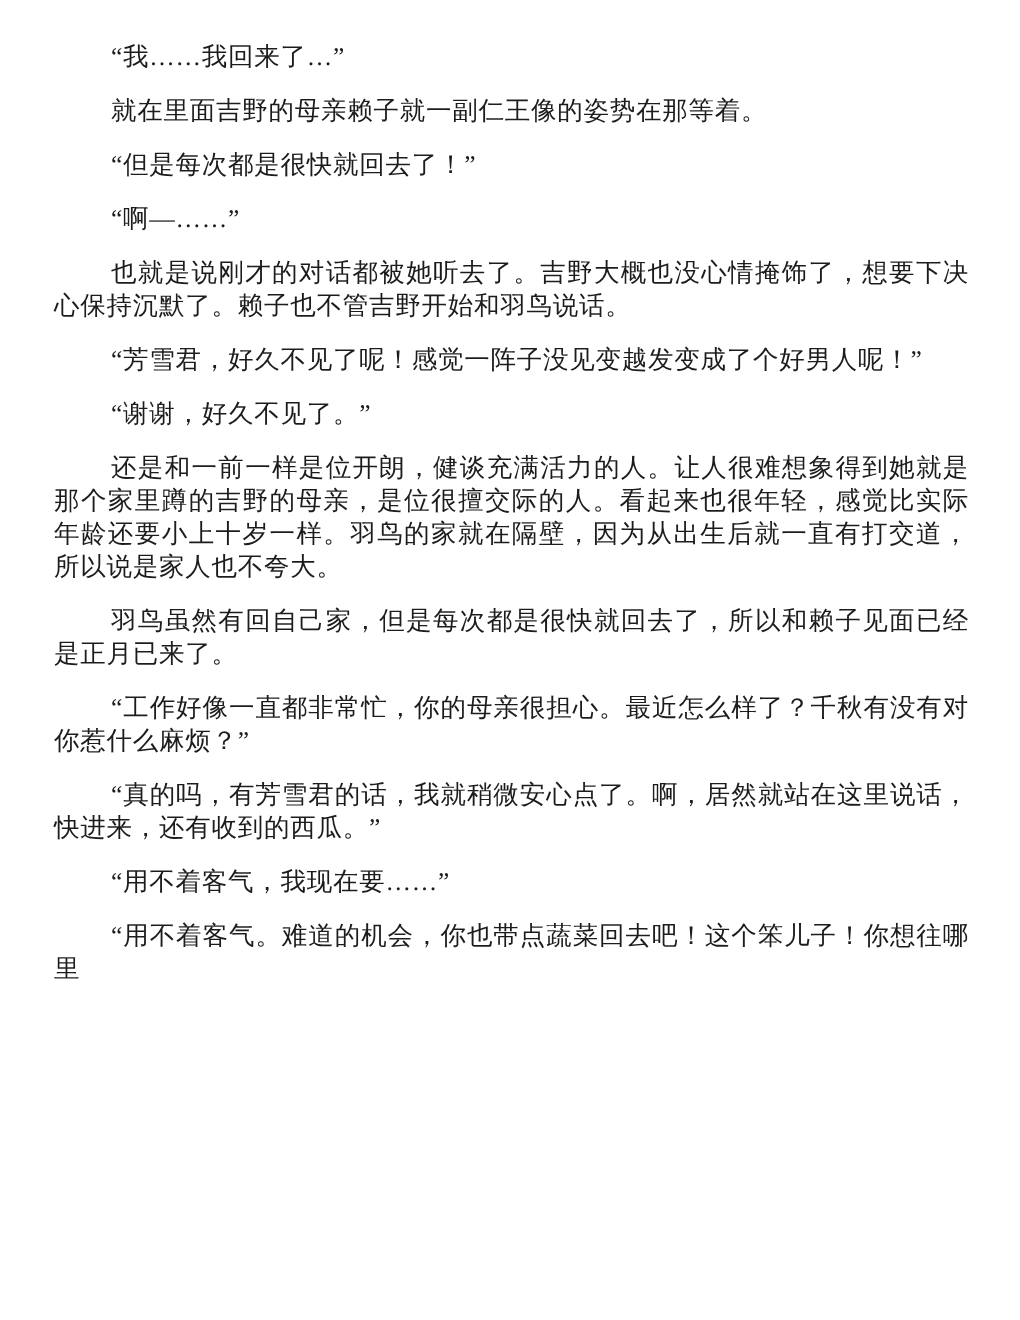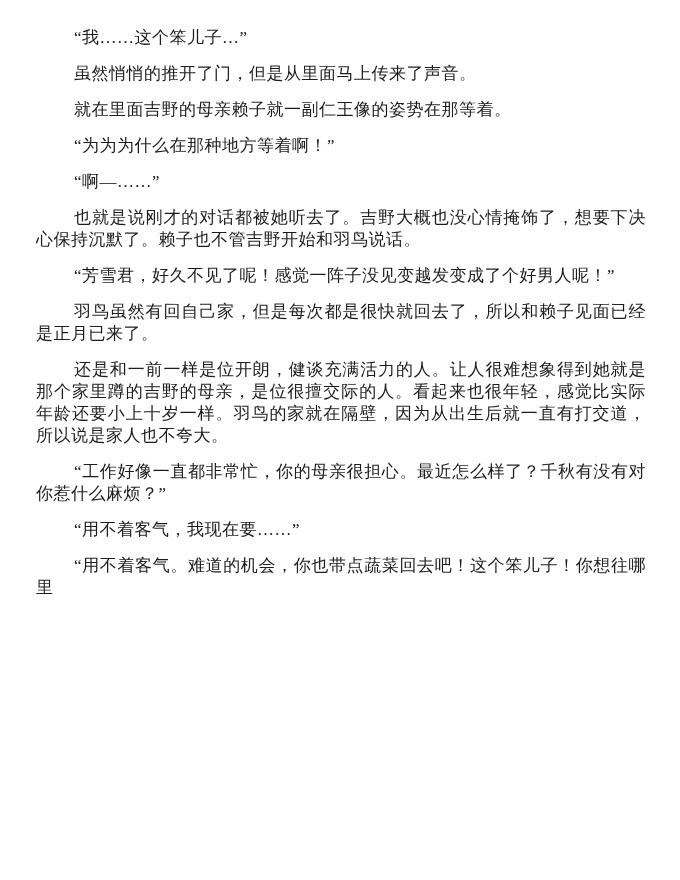--- a/index.html
+++ b/index.html
@@ -25,25 +25,26 @@
     text-indent: 38px;
     text-align: justify;
     letter-spacing: 0.5px;
     word-break: break-all;
   }
 </style>
 </head>
 <body>
 
 <div class="page">
-  <p>“我……这个笨儿子…”</p>
-  <p>虽然悄悄的推开了门，但是从里面马上传来了声音。</p>
+  <p>“我……我回来了…”</p>
   <p>就在里面吉野的母亲赖子就一副仁王像的姿势在那等着。</p>
-  <p>“为为为什么在那种地方等着啊！”</p>
+  <p>“但是每次都是很快就回去了！”</p>
   <p>“啊—……”</p>
   <p>也就是说刚才的对话都被她听去了。吉野大概也没心情掩饰了，想要下决心保持沉默了。赖子也不管吉野开始和羽鸟说话。</p>
   <p>“芳雪君，好久不见了呢！感觉一阵子没见变越发变成了个好男人呢！”</p>
+  <p>“谢谢，好久不见了。”</p>
+  <p>还是和一前一样是位开朗，健谈充满活力的人。让人很难想象得到她就是那个家里蹲的吉野的母亲，是位很擅交际的人。看起来也很年轻，感觉比实际年龄还要小上十岁一样。羽鸟的家就在隔壁，因为从出生后就一直有打交道，所以说是家人也不夸大。</p>
   <p>羽鸟虽然有回自己家，但是每次都是很快就回去了，所以和赖子见面已经是正月已来了。</p>
-  <p>还是和一前一样是位开朗，健谈充满活力的人。让人很难想象得到她就是那个家里蹲的吉野的母亲，是位很擅交际的人。看起来也很年轻，感觉比实际年龄还要小上十岁一样。羽鸟的家就在隔壁，因为从出生后就一直有打交道，所以说是家人也不夸大。</p>
   <p>“工作好像一直都非常忙，你的母亲很担心。最近怎么样了？千秋有没有对你惹什么麻烦？”</p>
+  <p>“真的吗，有芳雪君的话，我就稍微安心点了。啊，居然就站在这里说话，快进来，还有收到的西瓜。”</p>
   <p>“用不着客气，我现在要……”</p>
   <p>“用不着客气。难道的机会，你也带点蔬菜回去吧！这个笨儿子！你想往哪里</p>
 </div>
 
 </body></html>

